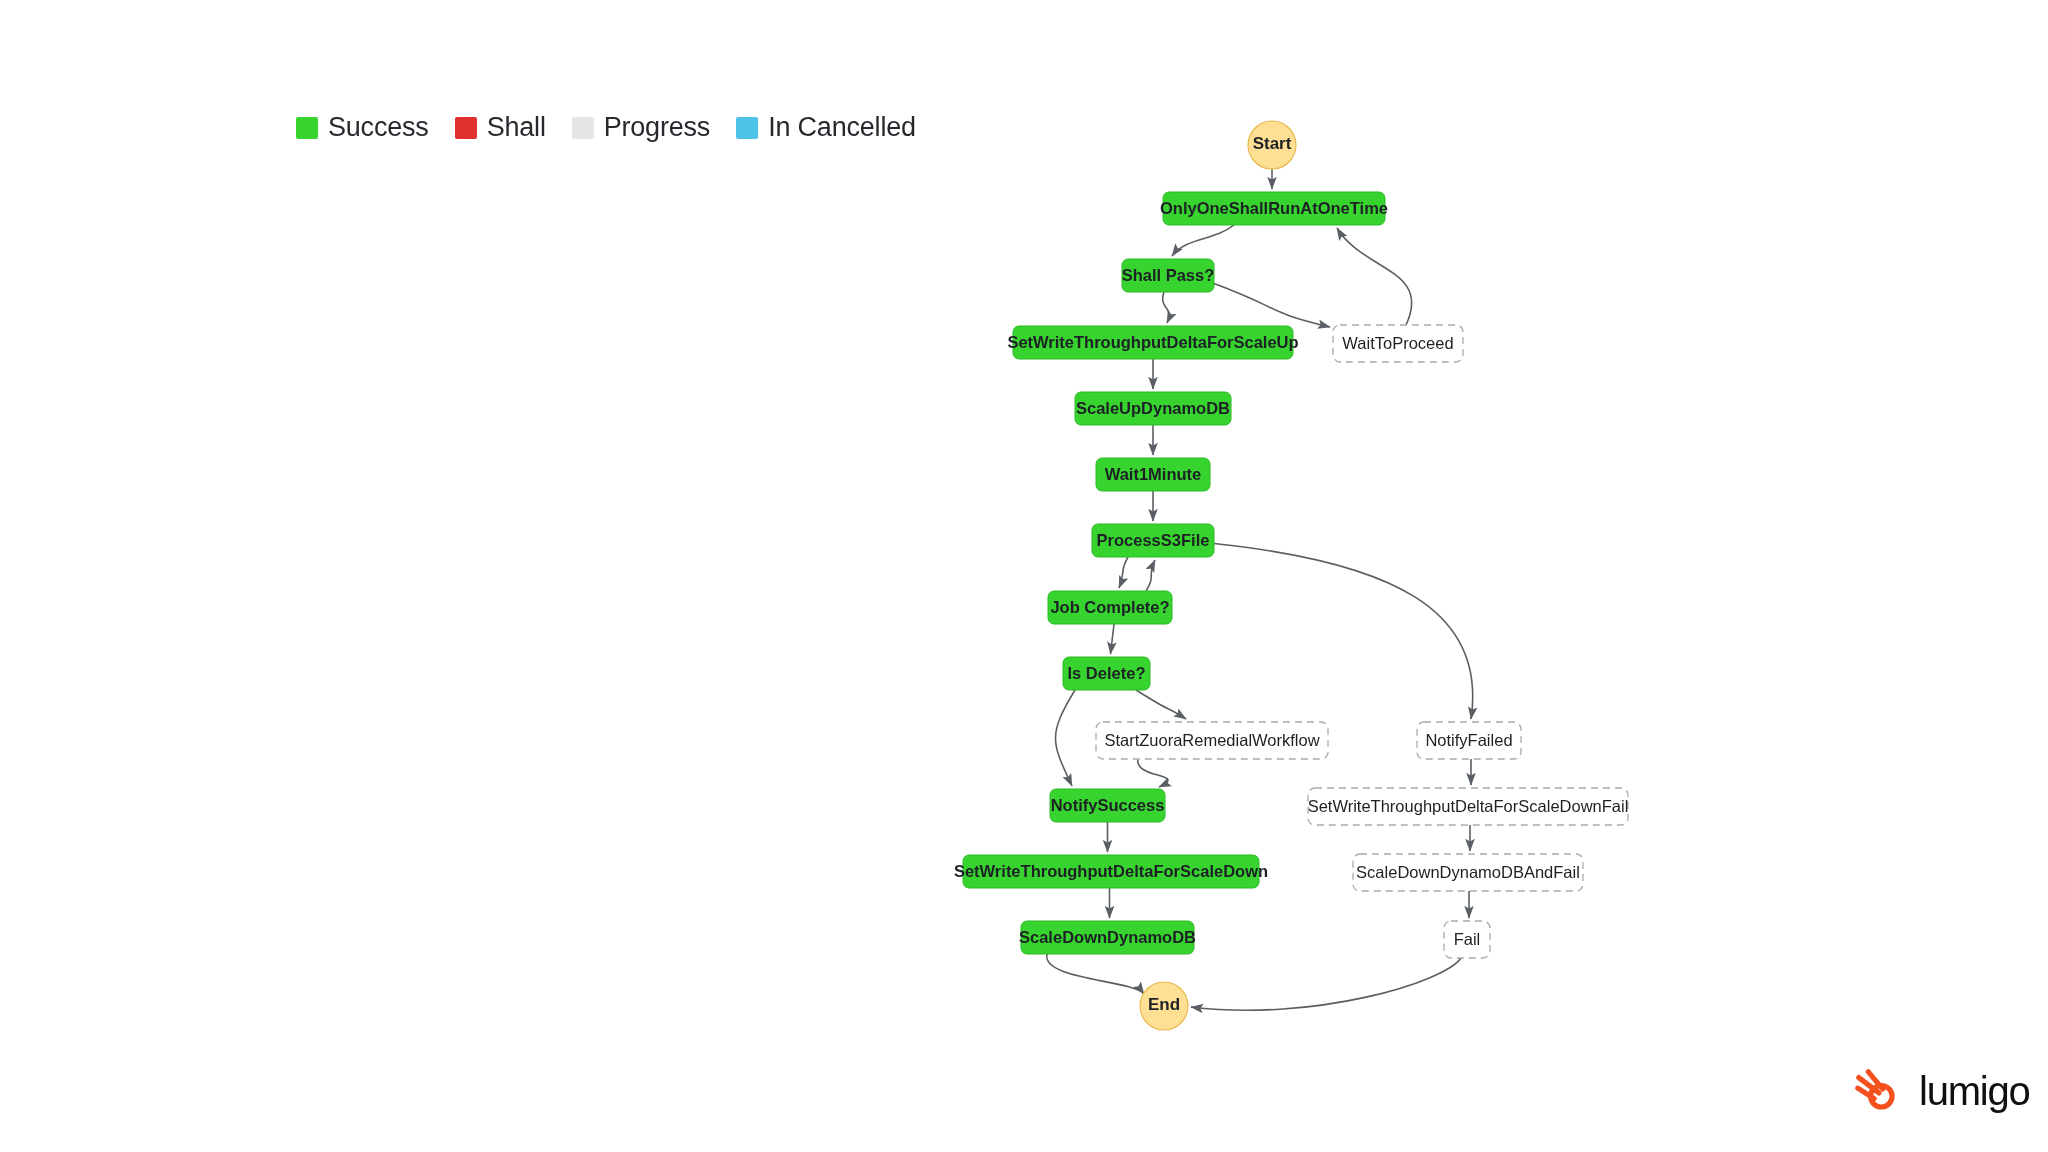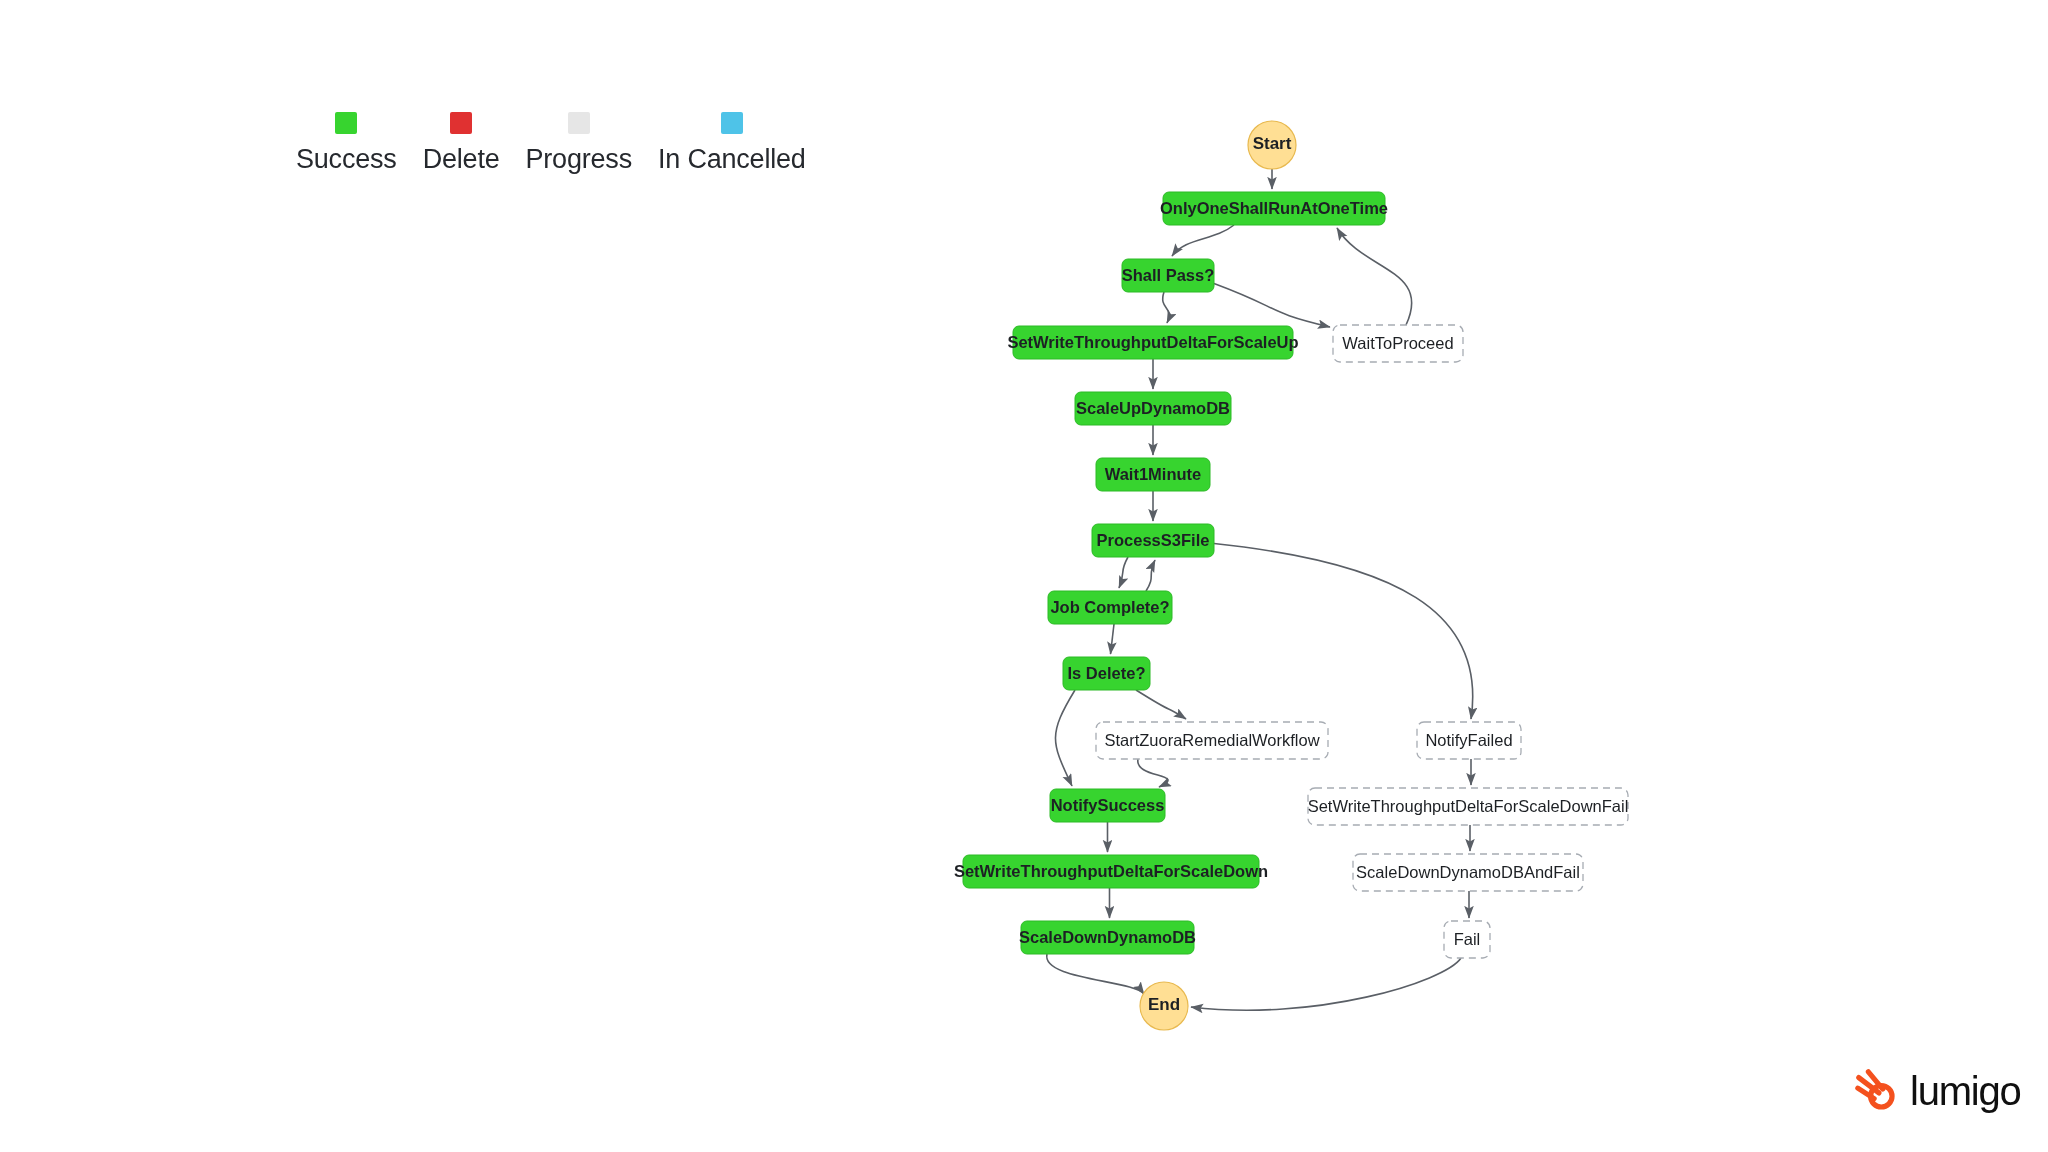--- a/index.html
+++ b/index.html
@@ -22,21 +22,20 @@
     left: 296px;
     top: 112px;
     display: flex;
     align-items: center;
     gap: 26px;
   }
   .legend-item {
     display: flex;
     align-items: center;
     gap: 10px;
-    flex-direction: column;
   }
   .legend-swatch {
     width: 22px;
     height: 22px;
     border-radius: 2px;
     flex: none;
   }
   .legend-label {
     font-size: 27px;
     color: #26292e;
@@ -83,42 +82,42 @@
   .node-text-success { font-weight: bold; }
   .node-text-terminal { font-weight: bold; font-size: 17px; }
 
   
   #logo {
     position: absolute;
     left: 1854px;
     top: 1068px;
     display: flex;
     align-items: center;
-    gap: 10px;
+    gap: 19px;
   }
   #logo-wordmark {
     font-size: 40px;
     color: #101010;
     letter-spacing: -1.2px;
     line-height: 1;
   }
 </style>
 </head>
 <body>
 
 <div id="page">
 
   <div id="legend">
     <div class="legend-item">
       <span class="legend-swatch" style="background:#37d42f"></span>
       <span class="legend-label">Success</span>
     </div>
     <div class="legend-item">
       <span class="legend-swatch" style="background:#e03131"></span>
-      <span class="legend-label">Delete</span>
+      <span class="legend-label">Shall</span>
     </div>
     <div class="legend-item">
       <span class="legend-swatch" style="background:#e6e6e6"></span>
       <span class="legend-label">Progress</span>
     </div>
     <div class="legend-item">
       <span class="legend-swatch" style="background:#4ec3e8"></span>
       <span class="legend-label">In Cancelled</span>
     </div>
   </div>

